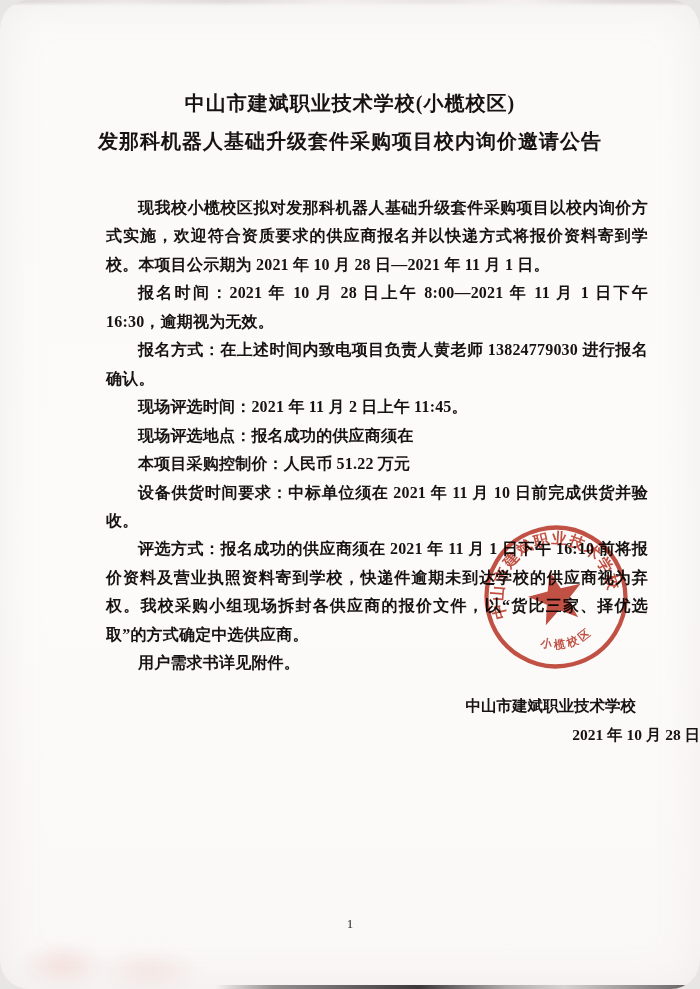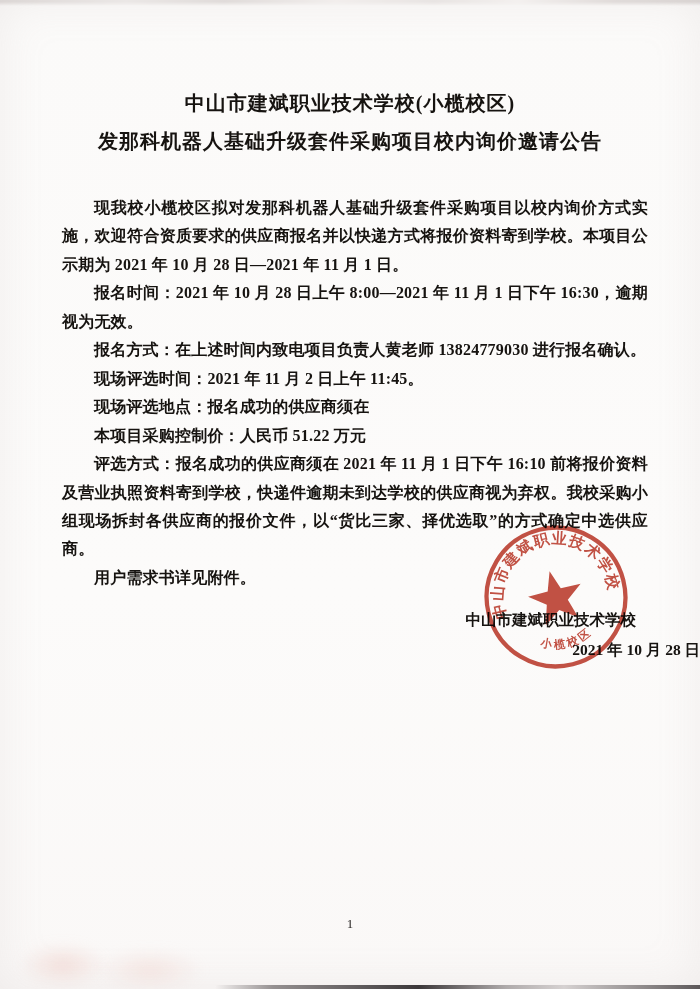--- a/index.html
+++ b/index.html
@@ -5,31 +5,32 @@
   html,body{margin:0;padding:0;background:#e8e6e4;}
   .page{
     position:relative;
     width:700px;height:989px;
     margin:0 auto;
     background:linear-gradient(180deg,#fbfaf9 0%, #fcfbfa 60%, #faf8f7 100%);
     box-shadow:inset 0 0 46px rgba(175,165,160,.14);
     overflow:hidden;
     font-family:"Liberation Serif","DejaVu Serif",serif;
     color:#161310;
+    border-radius:29px;
   }
   .scan-band-top{
     position:absolute;top:0;left:0;right:0;height:6px;
     background:linear-gradient(90deg,#c9c1bf 0%,#e3dedc 18%,#cfc8c6 32%,#efeae8 48%,#ded8d6 62%,#f2eeec 74%,#cfc7c5 88%,#c4bcba 100%);
     opacity:.55;
     mask-image:linear-gradient(180deg,#000 30%,transparent 100%);
     -webkit-mask-image:linear-gradient(180deg,#000 30%,transparent 100%);
   }
   .titles{padding-top:84px;text-align:center;}
   .title-line{font-size:20px;font-weight:700;line-height:38px;letter-spacing:1px;}
-  .content{margin-top:34px;padding:0 52px 0 62px;}
+  .content{margin-top:34px;padding:0 52px 0 62px;margin-left:44px;}
   .content p{
     margin:0;
     font-size:16px;font-weight:700;line-height:28.45px;
     text-align:justify;text-indent:2em;
     letter-spacing:.2px;
   }
   .signature{margin-top:13px;text-align:right;font-weight:700;font-size:15.5px;line-height:29.5px;}
   .sig-org{padding-right:64px;}
   .sig-date{}
   .seal{
@@ -61,20 +62,21 @@
     <div class="title-line">发那科机器人基础升级套件采购项目校内询价邀请公告</div>
   </div>
 
   <div class="content">
     <p>现我校小榄校区拟对发那科机器人基础升级套件采购项目以校内询价方式实施，欢迎符合资质要求的供应商报名并以快递方式将报价资料寄到学校。本项目公示期为 2021 年 10 月 28 日—2021 年 11 月 1 日。</p>
     <p>报名时间：2021 年 10 月 28 日上午 8:00—2021 年 11 月 1 日下午 16:30，逾期视为无效。</p>
     <p>报名方式：在上述时间内致电项目负责人黄老师 13824779030 进行报名确认。</p>
     <p>现场评选时间：2021 年 11 月 2 日上午 11:45。</p>
     <p>现场评选地点：报名成功的供应商须在</p>
     <p>本项目采购控制价：人民币 51.22 万元</p>
+    <p>设备供货时间要求：中标单位须在 2021 年 11 月 10 日前完成供货并验收。</p>
     <p>评选方式：报名成功的供应商须在 2021 年 11 月 1 日下午 16:10 前将报价资料及营业执照资料寄到学校，快递件逾期未到达学校的供应商视为弃权。我校采购小组现场拆封各供应商的报价文件，以“货比三家、择优选取”的方式确定中选供应商。</p>
     <p>用户需求书详见附件。</p>
   </div>
 
   <div class="signature">
     <div class="sig-org">中山市建斌职业技术学校</div>
     <div class="sig-date">2021 年 10 月 28 日</div>
   </div>
 
   <svg class="seal" viewBox="0 0 160 160" xmlns="http://www.w3.org/2000/svg">

